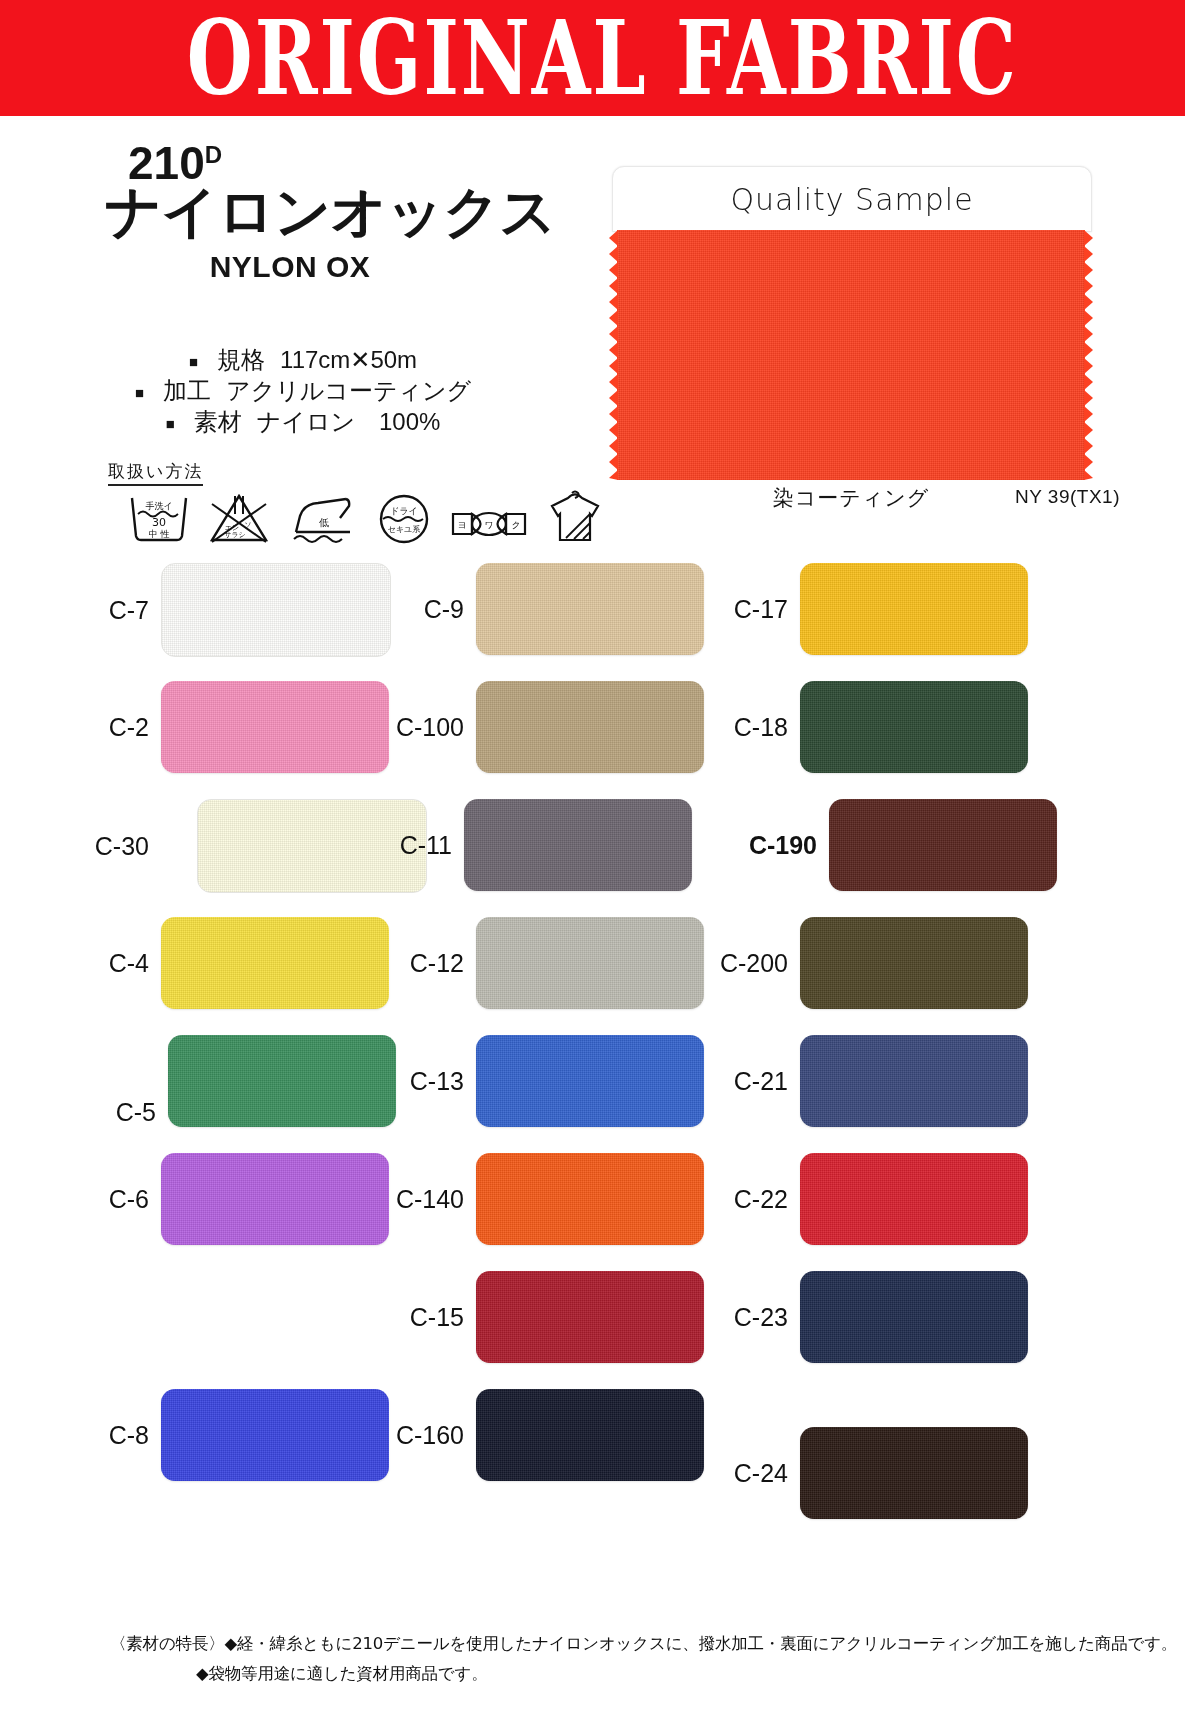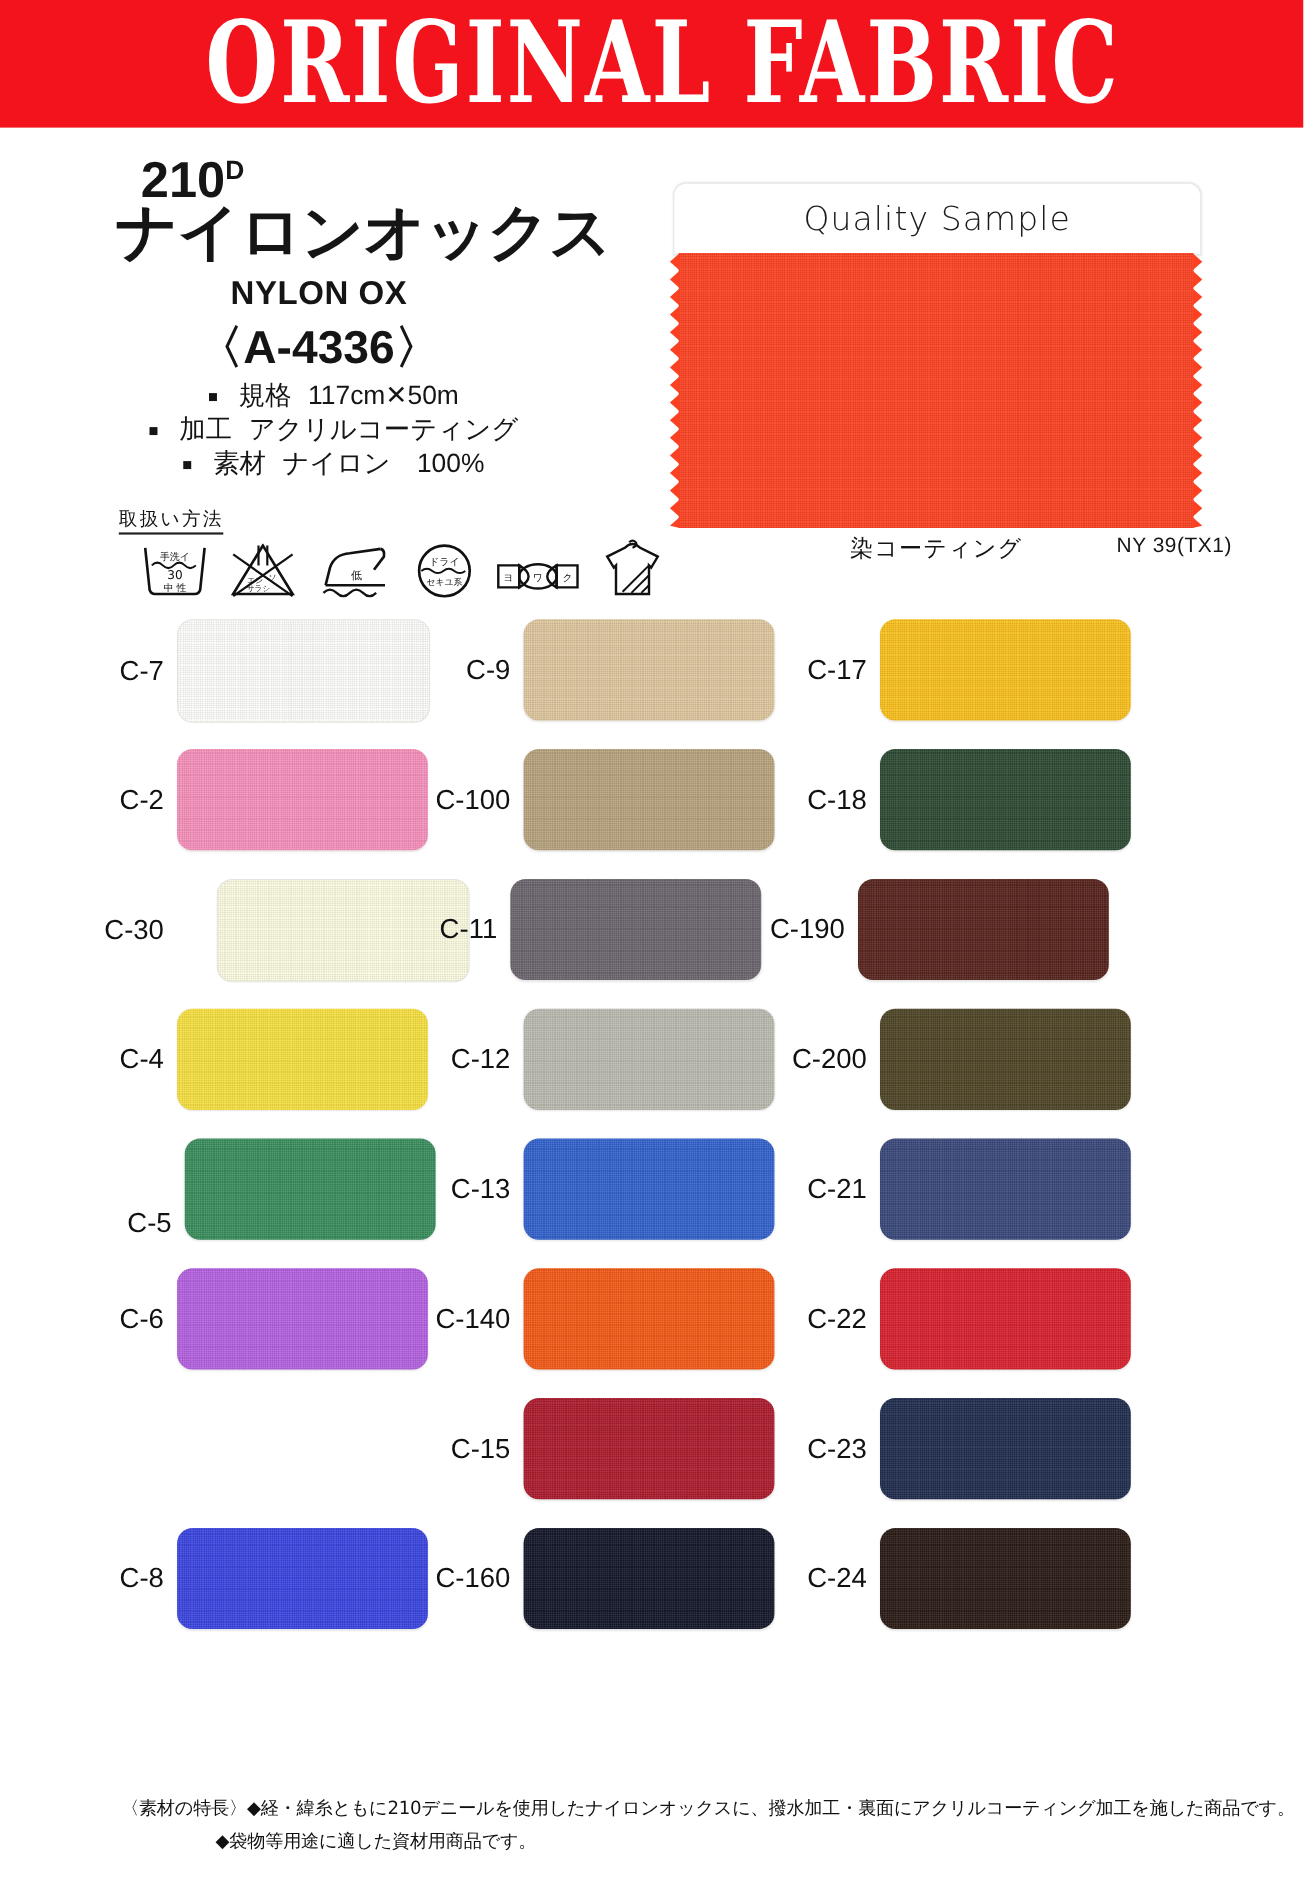--- a/index.html
+++ b/index.html
@@ -153,21 +153,20 @@
 </div>
 
 <div class="info">
 
   <div class="denier">
     <span>210</span><sup>D</sup>
   </div>
 
   <div class="jp-title">ナイロンオックス</div>
   <div class="en-title">NYLON OX</div>
-  <div class="code">〈A-4336〉</div>
 
   <div class="specs">
     <div>
       <span class="sq">■</span><span class="spec-key">規格</span><span>117cm✕50m</span>
     </div>
     <div>
       <span class="sq">■</span><span class="spec-key">加工</span><span>アクリルコーティング</span>
     </div>
     <div>
       <span class="sq">■</span><span class="spec-key">素材</span><span>ナイロン　100%</span>
@@ -360,21 +359,21 @@
       <div class="chip" style="background: rgb(249, 192, 27);">
         <div class="weave"></div>
       </div>
     </div>
     <div class="cell" style="left: 694px; top: 118px;">
       <div class="lbl">C-18</div>
       <div class="chip" style="background: rgb(44, 74, 51);">
         <div class="weave"></div>
       </div>
     </div>
-    <div class="cell" style="left: 674px; top: 236px;">
+    <div class="cell" style="left: 723px; top: 236px; font-weight: bold;">
       <div class="lbl">C-190</div>
       <div class="chip" style="background: rgb(88, 36, 30);">
         <div class="weave"></div>
       </div>
     </div>
     <div class="cell" style="left: 694px; top: 354px;">
       <div class="lbl">C-200</div>
       <div class="chip" style="background: rgb(78, 69, 38);">
         <div class="weave"></div>
       </div>
@@ -390,21 +389,21 @@
       <div class="chip" style="background: rgb(216, 32, 46);">
         <div class="weave"></div>
       </div>
     </div>
     <div class="cell" style="left: 694px; top: 708px;">
       <div class="lbl">C-23</div>
       <div class="chip" style="background: rgb(31, 43, 77);">
         <div class="weave"></div>
       </div>
     </div>
-    <div class="cell" style="left: 694px; top: 826px;">
+    <div class="cell" style="left: 694px; top: 864px;">
       <div class="lbl">C-24</div>
       <div class="chip" style="background: rgb(42, 26, 20);">
         <div class="weave"></div>
       </div>
     </div>
   </div>
 
 <div class="footer">
   <div class="l1">〈素材の特長〉◆経・緯糸ともに210デニールを使用したナイロンオックスに、撥水加工・裏面にアクリルコーティング加工を施した商品です。</div>
   <div class="l2">◆袋物等用途に適した資材用商品です。</div>

